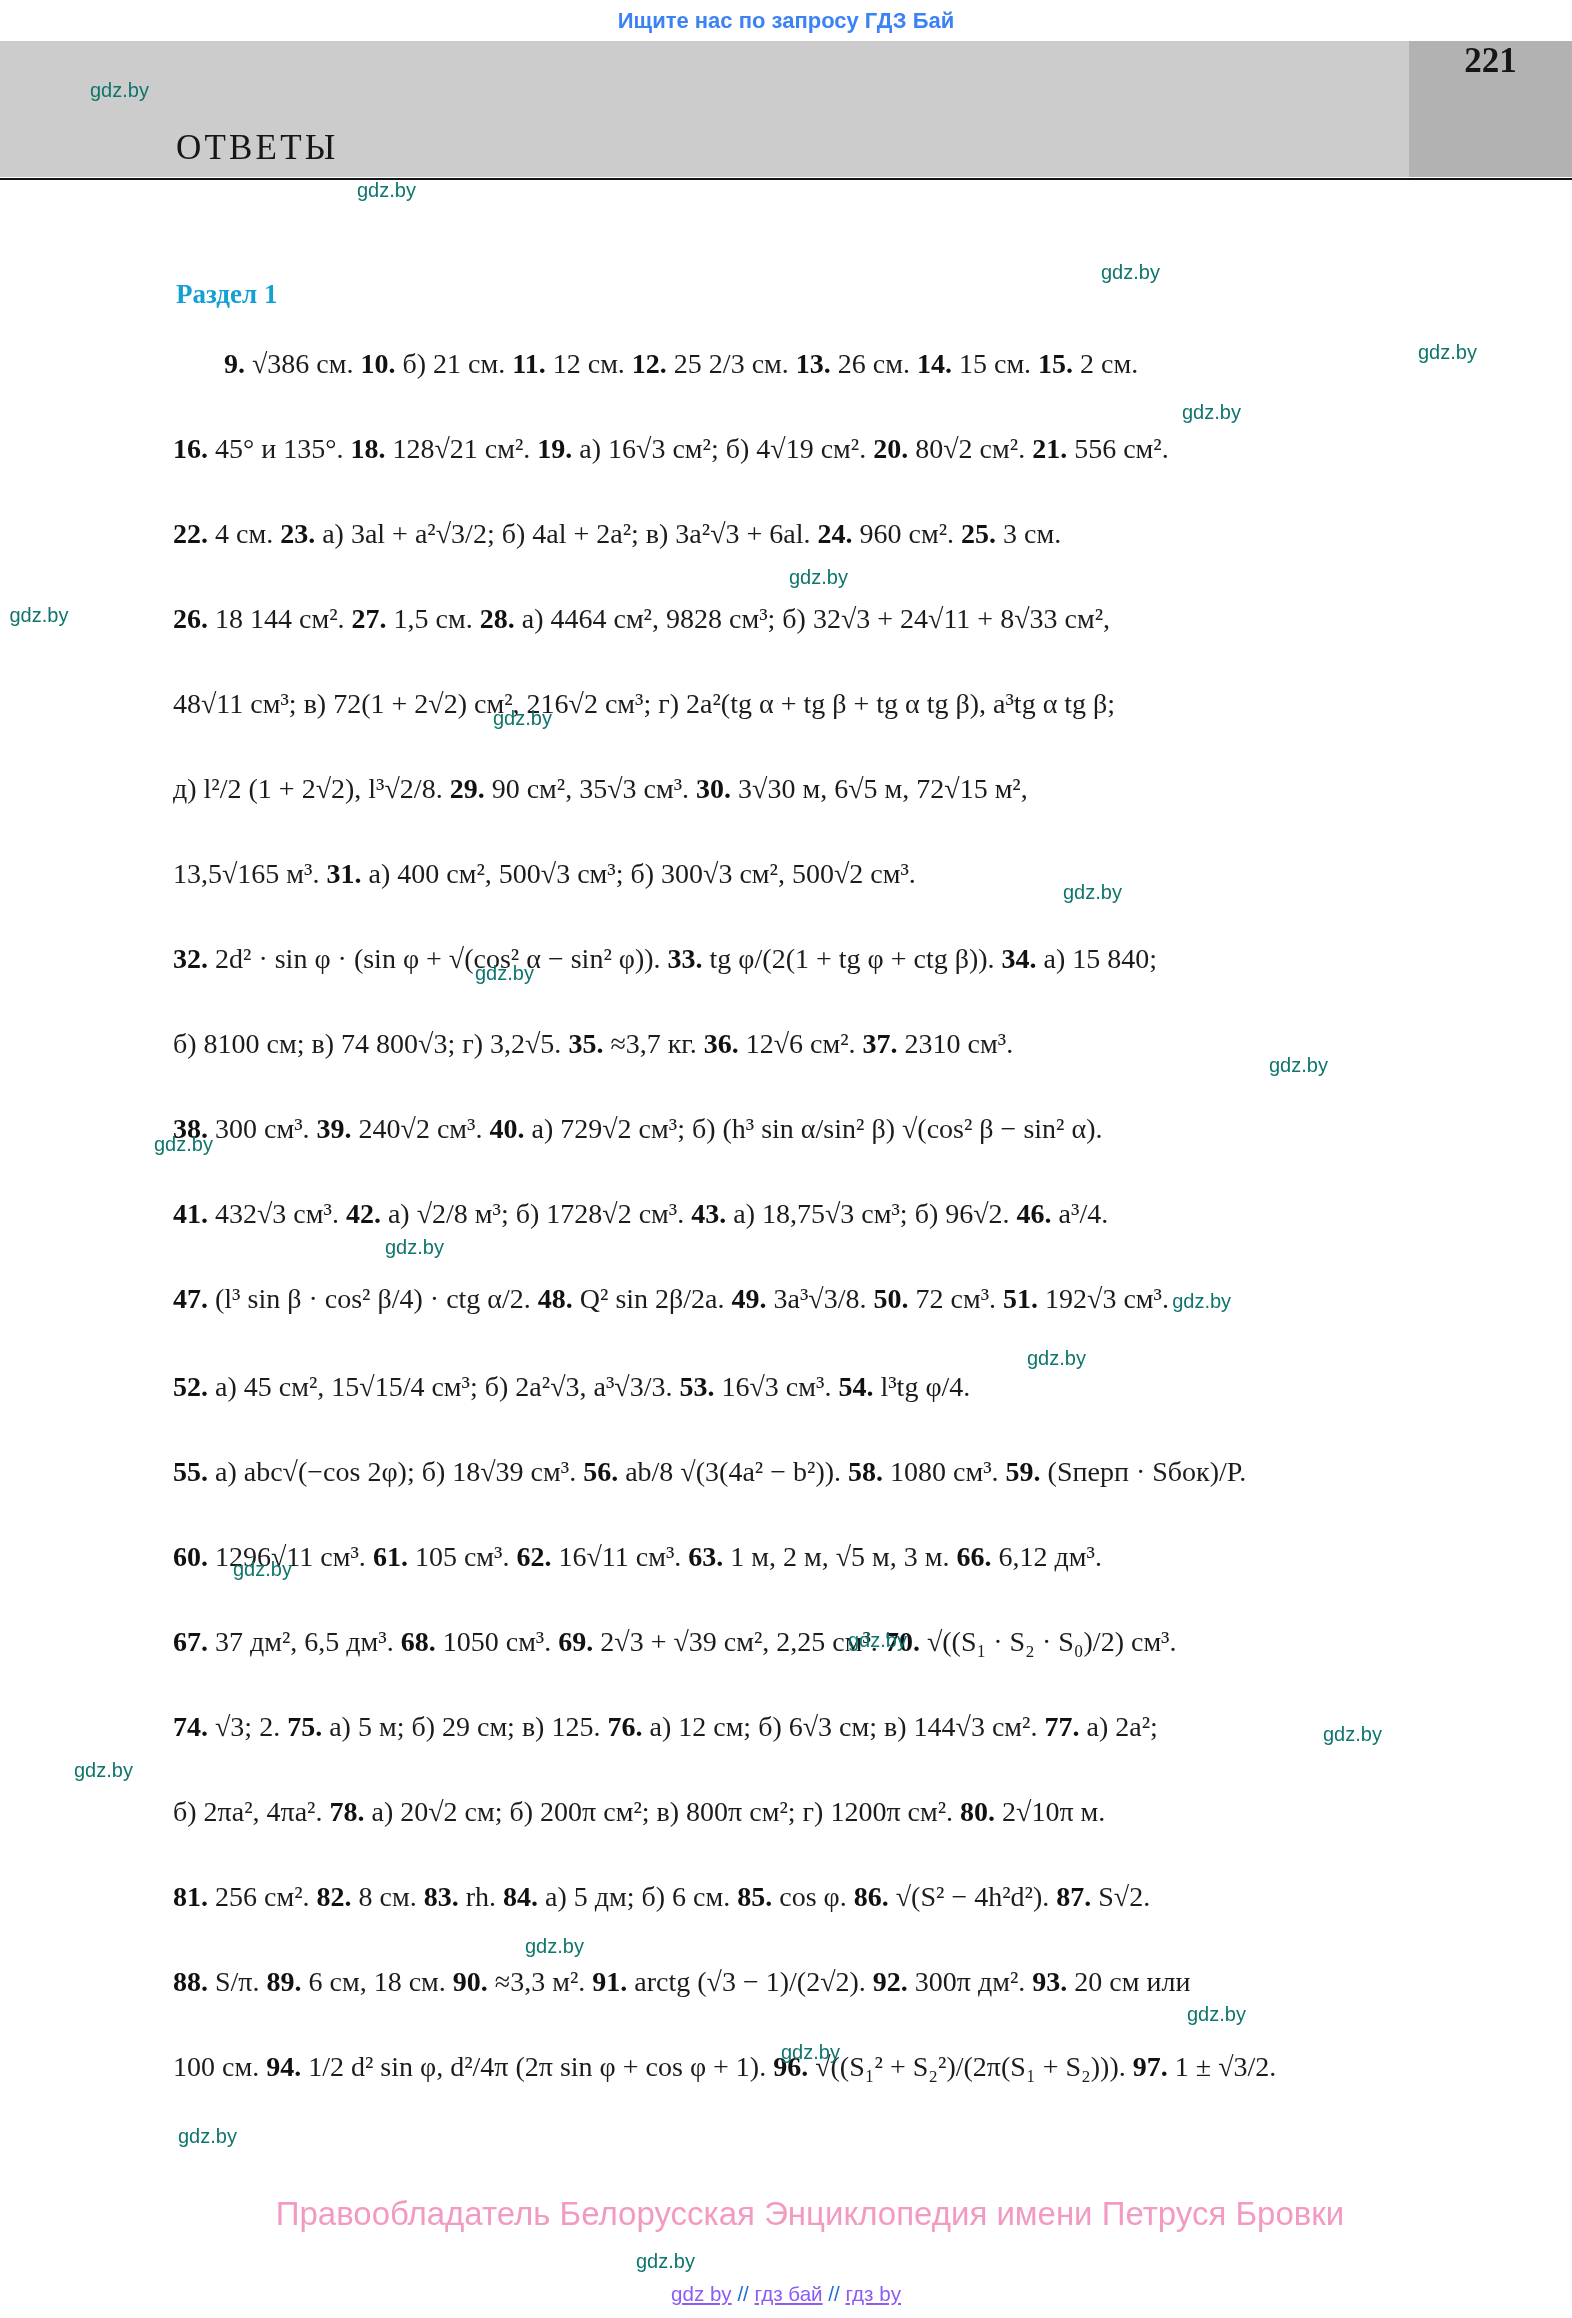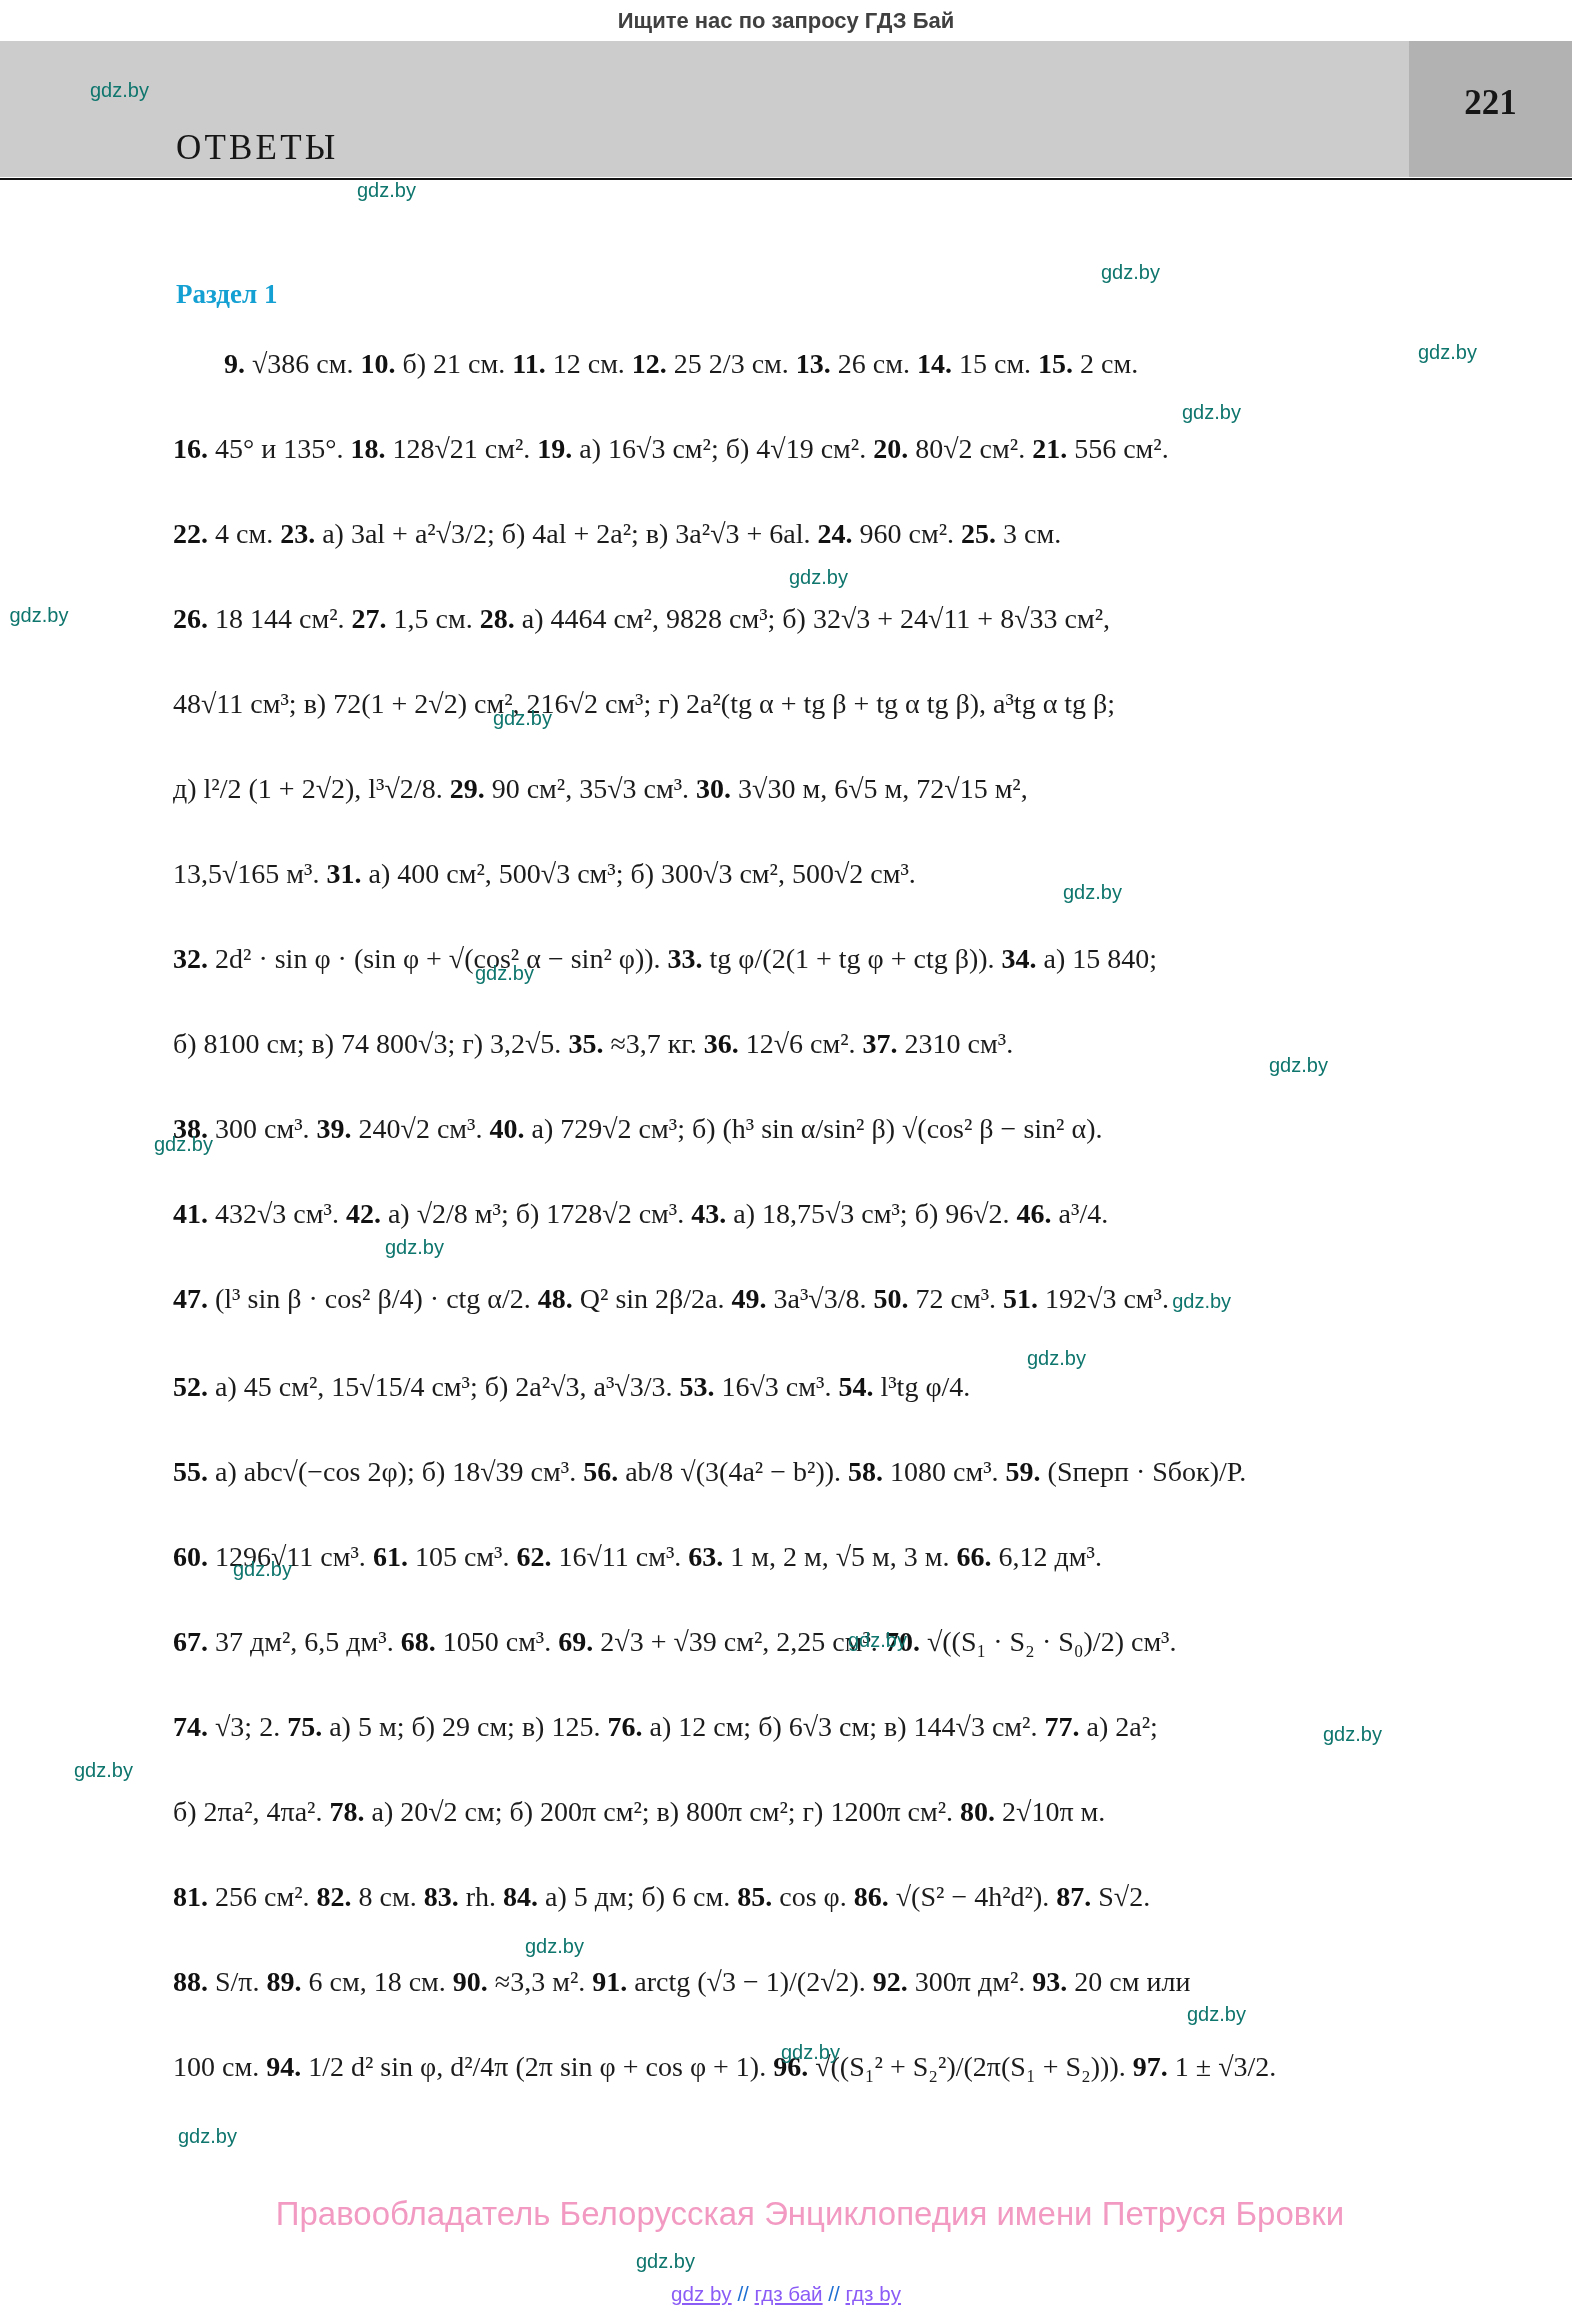--- a/index.html
+++ b/index.html
@@ -9,31 +9,31 @@
     background: #ffffff;
     position: relative;
     font-family: "Liberation Serif", serif;
   }
   .page { position: absolute; inset: 0; overflow: hidden; }
 
   .banner {
     position: absolute; top: 8px; left: 0; width: 100%;
     text-align: center;
     font-family: "Liberation Sans", sans-serif;
-    font-size: 22px; font-weight: bold; color: #404040;
+    font-size: 22px; font-weight: bold; color: #3b82f6;
   }
 
   .band {
     position: absolute; top: 41px; left: 0; width: 100%; height: 136px;
     background: #cccccc;
   }
   .page-num-box {
     position: absolute; top: 0; right: 0; width: 163px; height: 100%;
     background: #b2b2b2;
-    display: flex; align-items: center; justify-content: center;
+    display: flex; align-items: flex-start; justify-content: center;
     padding-bottom: 12.7px;
   }
   .band h1 {
     position: absolute; left: 176px; bottom: 9.5px; margin: 0;
     font-size: 35px; letter-spacing: 3.2px; color: #161616; font-weight: normal;
   }
   .page-num { font-size: 35px; font-weight: bold; color: #161616; }
   .rule { position: absolute; top: 178px; left: 0; width: 100%; height: 2.4px; background: #141414; }
 
   .section {

